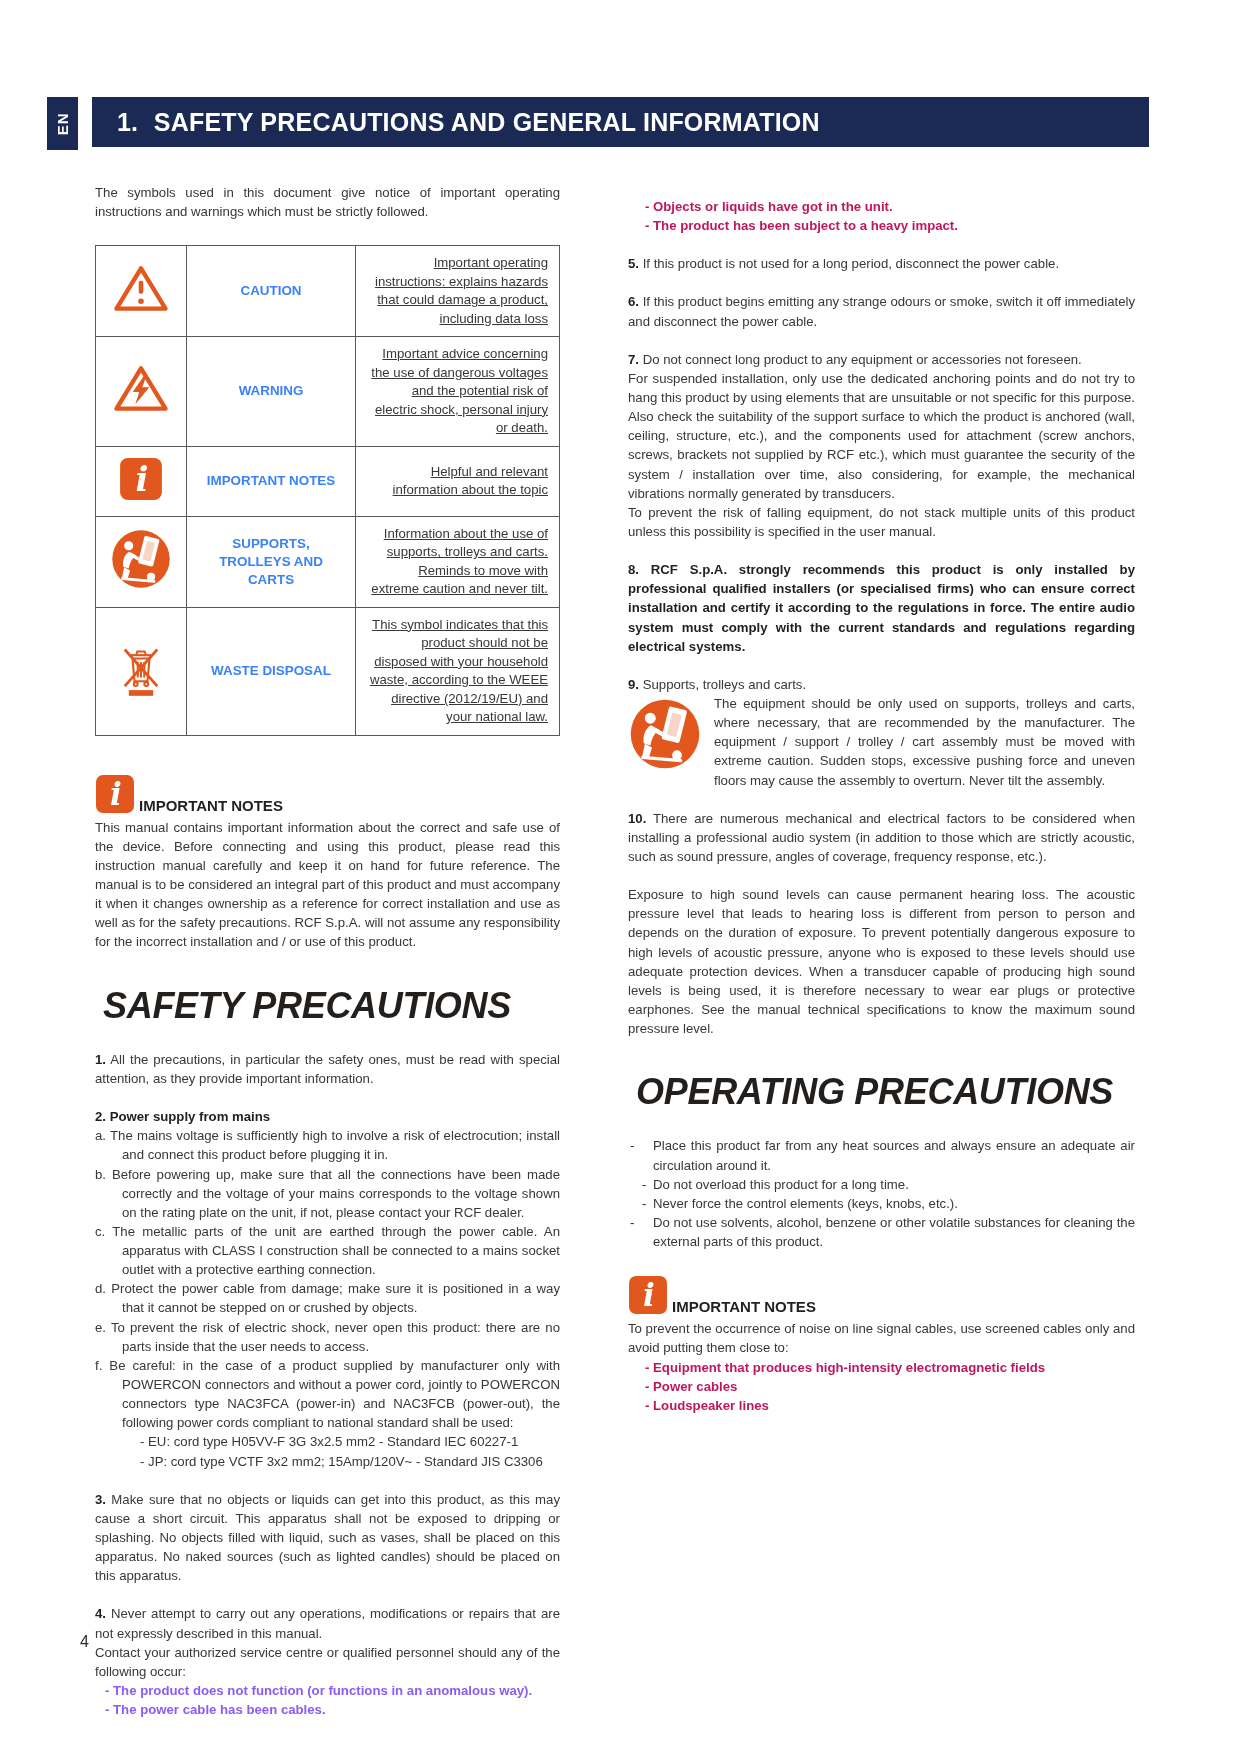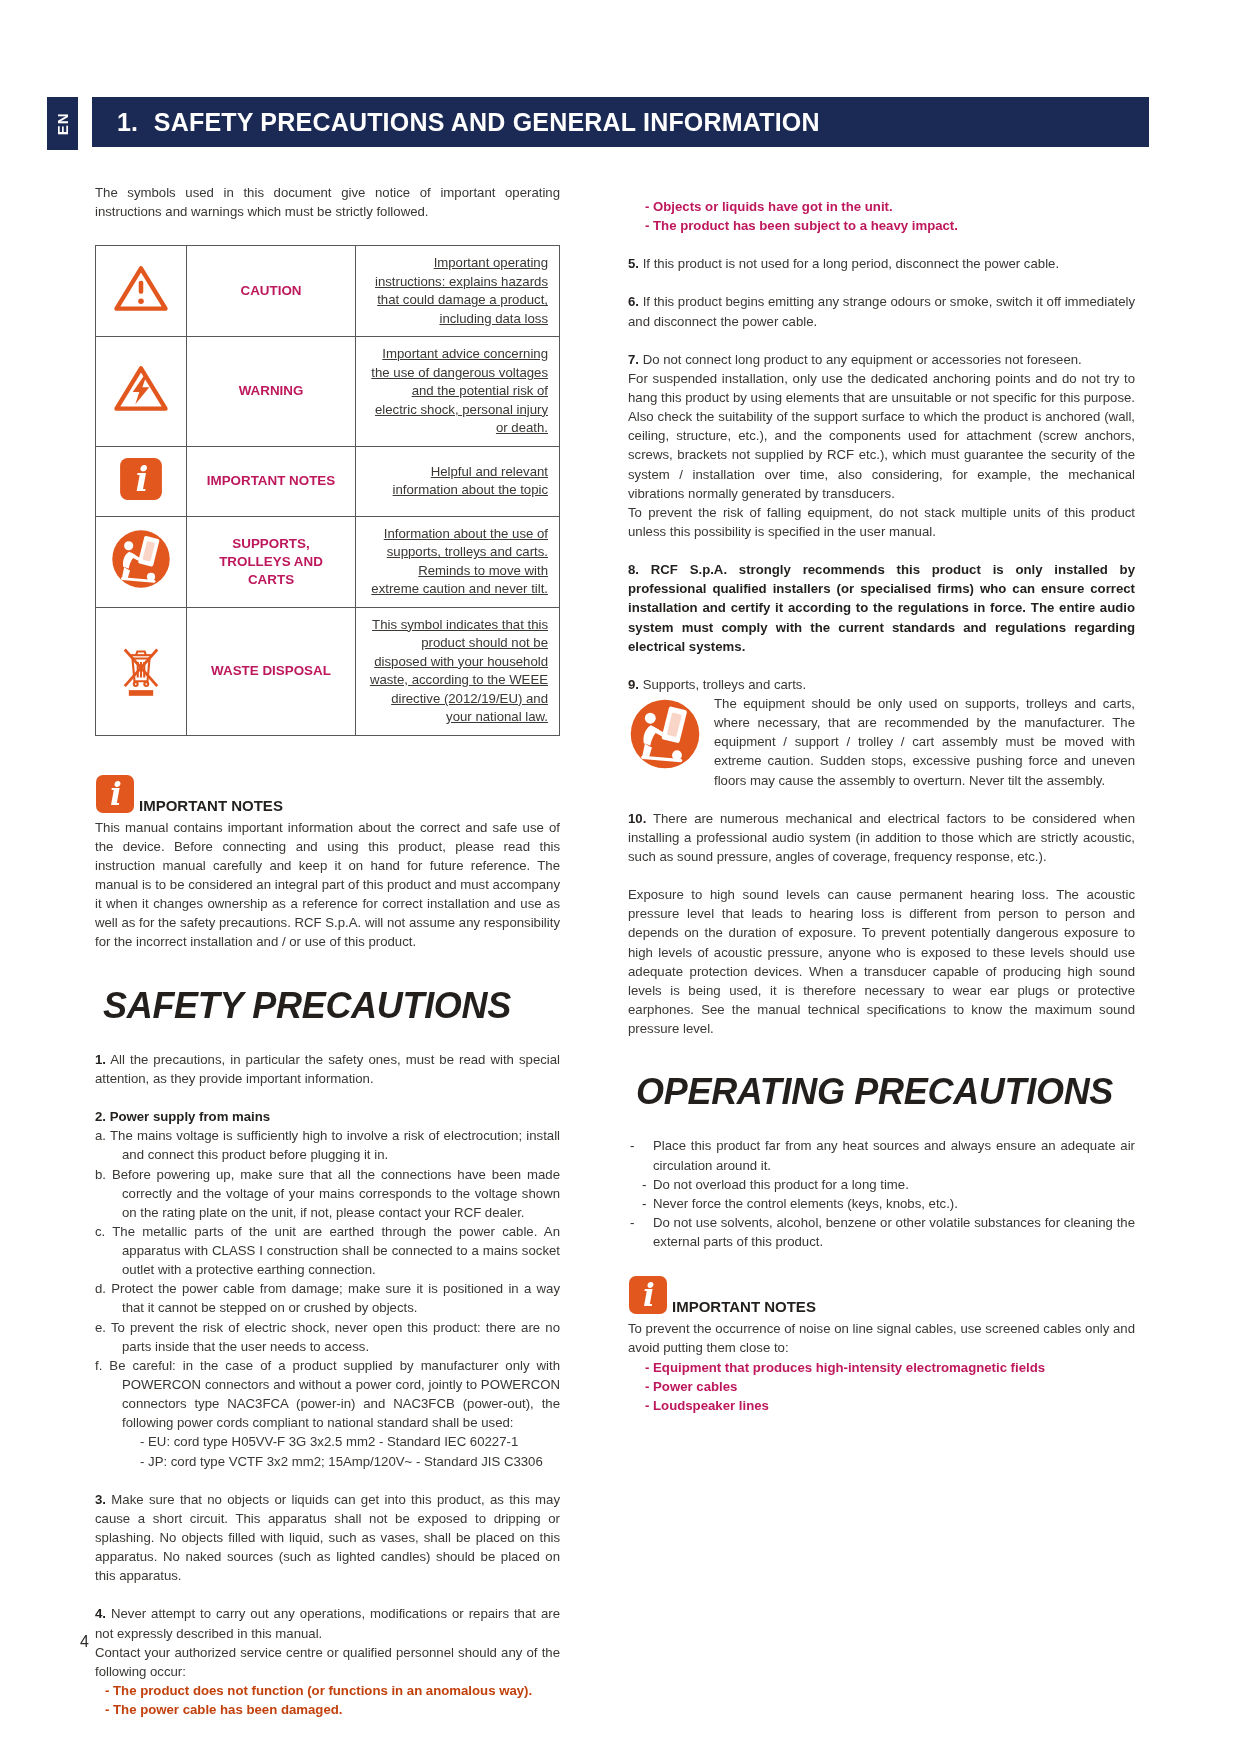--- a/index.html
+++ b/index.html
@@ -26,34 +26,34 @@
   
   .col-left{position:absolute;left:95px;top:183px;width:465px;}
   .col-right{position:absolute;left:628px;top:183px;width:507px;}
   p{margin:0 0 19px 0;text-align:justify;}
   p.m0{margin-bottom:0;}
   .group{margin-bottom:19px;}
   
   table.symtable{width:100%;border-collapse:collapse;margin:24px 0 38px 0;}
   table.symtable td{border:1px solid #57585a;}
   td.icon-cell{width:78px;text-align:center;vertical-align:middle;padding:10px 6px;}
-  td.label-cell{width:150px;font-weight:bold;color:#be185d;text-align:center;vertical-align:middle;padding:8px 9px;font-size:13.4px;line-height:1.35;}
+  td.label-cell{width:150px;font-weight:bold;color:#3b82f6;text-align:center;vertical-align:middle;padding:8px 9px;font-size:13.4px;line-height:1.35;}
   td.desc-cell{text-align:right;vertical-align:middle;padding:8px 11px;line-height:1.4;text-decoration:underline;}
   
   .notes-head{display:flex;align-items:flex-end;margin:10px 0 4px 0;}
   .notes-head svg{width:40px;height:40px;flex:0 0 auto;}
   .notes-title{font-weight:bold;font-size:15px;color:#221f1d;margin-left:4px;line-height:1.05;}
   
   h2{font-family:"Liberation Sans", sans-serif;font-size:36px;font-weight:bold;color:#221f1d;
      margin:28px 0 18px 8px;letter-spacing:-.3px;font-style:italic;}
   
   .li-letter{padding-left:27px;text-indent:-27px;text-align:justify;margin:0;}
   .li-cord{padding-left:57px;text-indent:-12px;margin:0;}
   
-  .li-bold{font-weight:bold;color:#c2410c;padding-left:21px;text-indent:-11px;margin:0;}
+  .li-bold{font-weight:bold;color:#8b5cf6;padding-left:21px;text-indent:-11px;margin:0;}
   .li-bold-r{font-weight:bold;color:#be185d;padding-left:28px;text-indent:-11px;margin:0;}
   
   .op-item{position:relative;padding-left:25px;margin:0;text-align:justify;}
   .op-item .dash{position:absolute;top:0;font-weight:bold;color:#221f1d;font-weight:normal;}
   .op-wide .dash{left:2px;}
   .op-narrow .dash{left:14px;}
   
   .media-icon{float:left;width:74px;height:74px;margin:3px 12px 4px 0;}
   .clear{clear:both;}
   .page-num{position:absolute;left:80px;top:1630px;font-size:16px;color:#302d2a;}
@@ -183,21 +183,21 @@
     <p class="li-cord m0">- EU: cord type H05VV-F 3G 3x2.5 mm2 - Standard IEC 60227-1</p>
     <p class="li-cord m0">- JP: cord type VCTF 3x2 mm2; 15Amp/120V~ - Standard JIS C3306</p>
   </div>
 
   <p><b>3.</b> <span>Make sure that no objects or liquids can get into this product, as this may cause a short circuit. This apparatus shall not be exposed to dripping or splashing. No objects filled with liquid, such as vases, shall be placed on this apparatus. No naked sources (such as lighted candles) should be placed on this apparatus.</span></p>
 
   <div class="group">
     <p class="m0"><b>4.</b> <span>Never attempt to carry out any operations, modifications or repairs that are not expressly described in this manual.</span></p>
     <p class="m0">Contact your authorized service centre or qualified personnel should any of the following occur:</p>
     <p class="li-bold m0">- The product does not function (or functions in an anomalous way).</p>
-    <p class="li-bold m0">- The power cable has been damaged.</p>
+    <p class="li-bold m0">- The power cable has been cables.</p>
   </div>
 
 </div>
 
 <div class="col-right">
 
   <div class="group" style="margin-top:14px;">
     <p class="li-bold-r m0">- Objects or liquids have got in the unit.</p>
     <p class="li-bold-r m0">- The product has been subject to a heavy impact.</p>
   </div>

